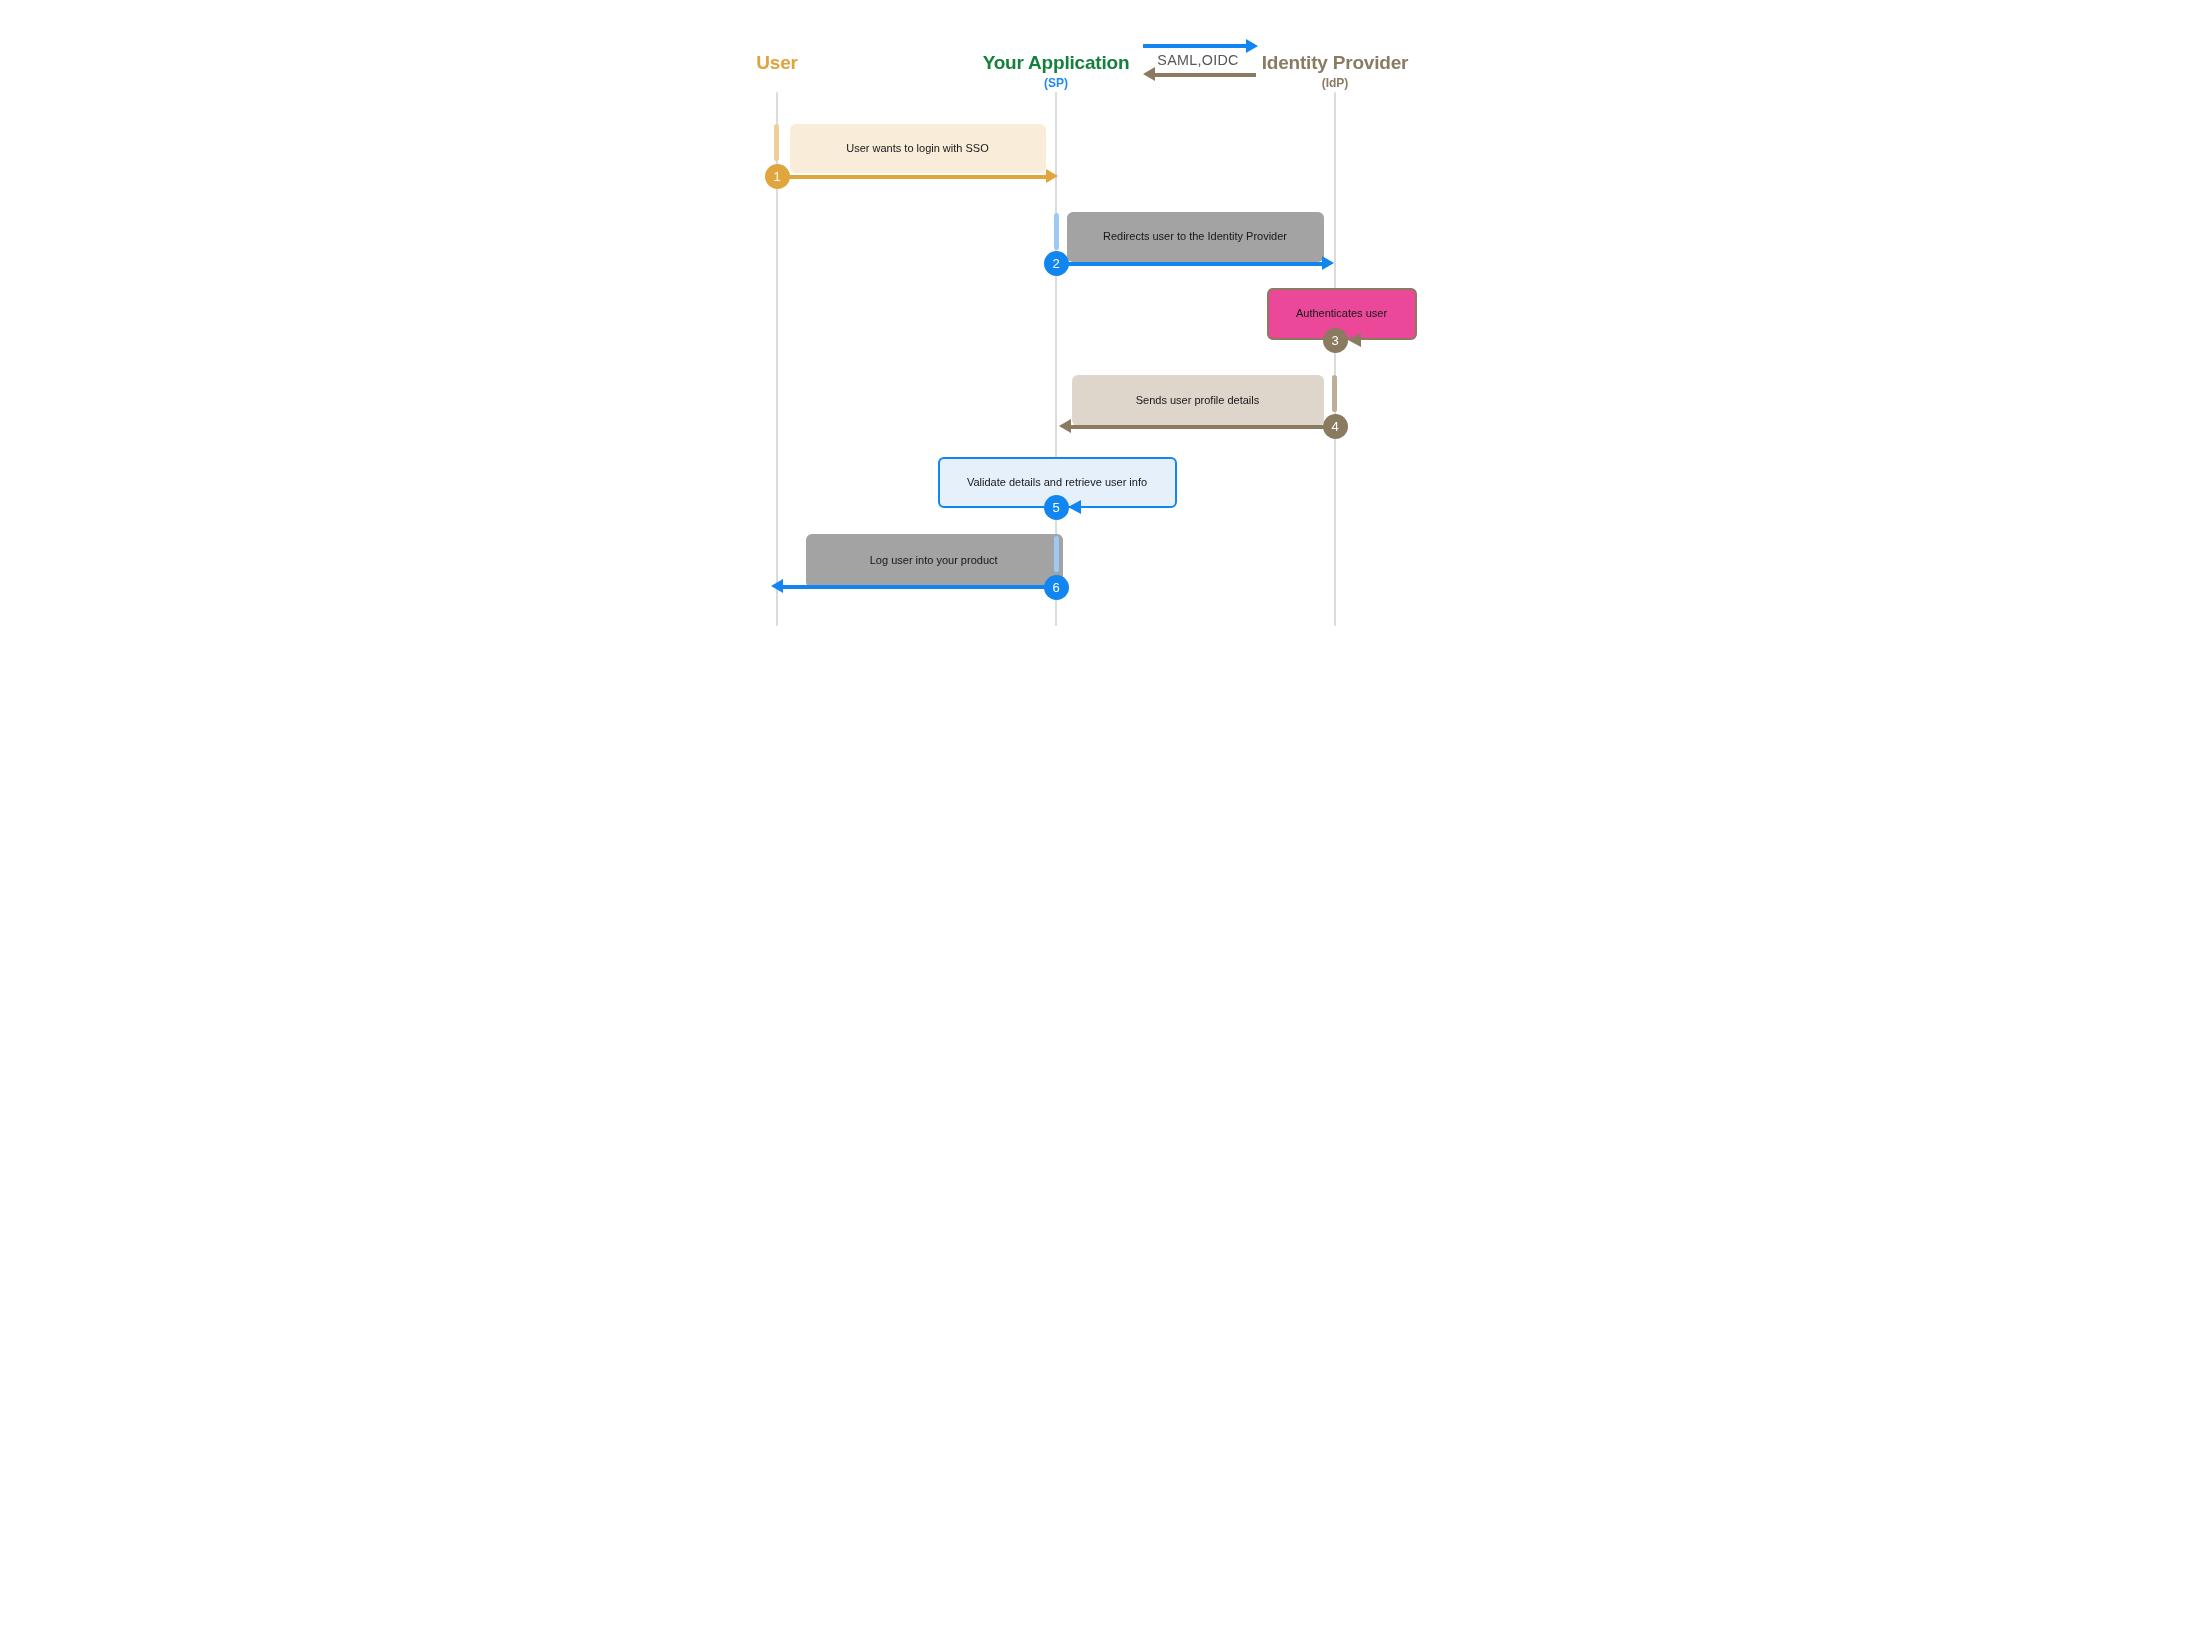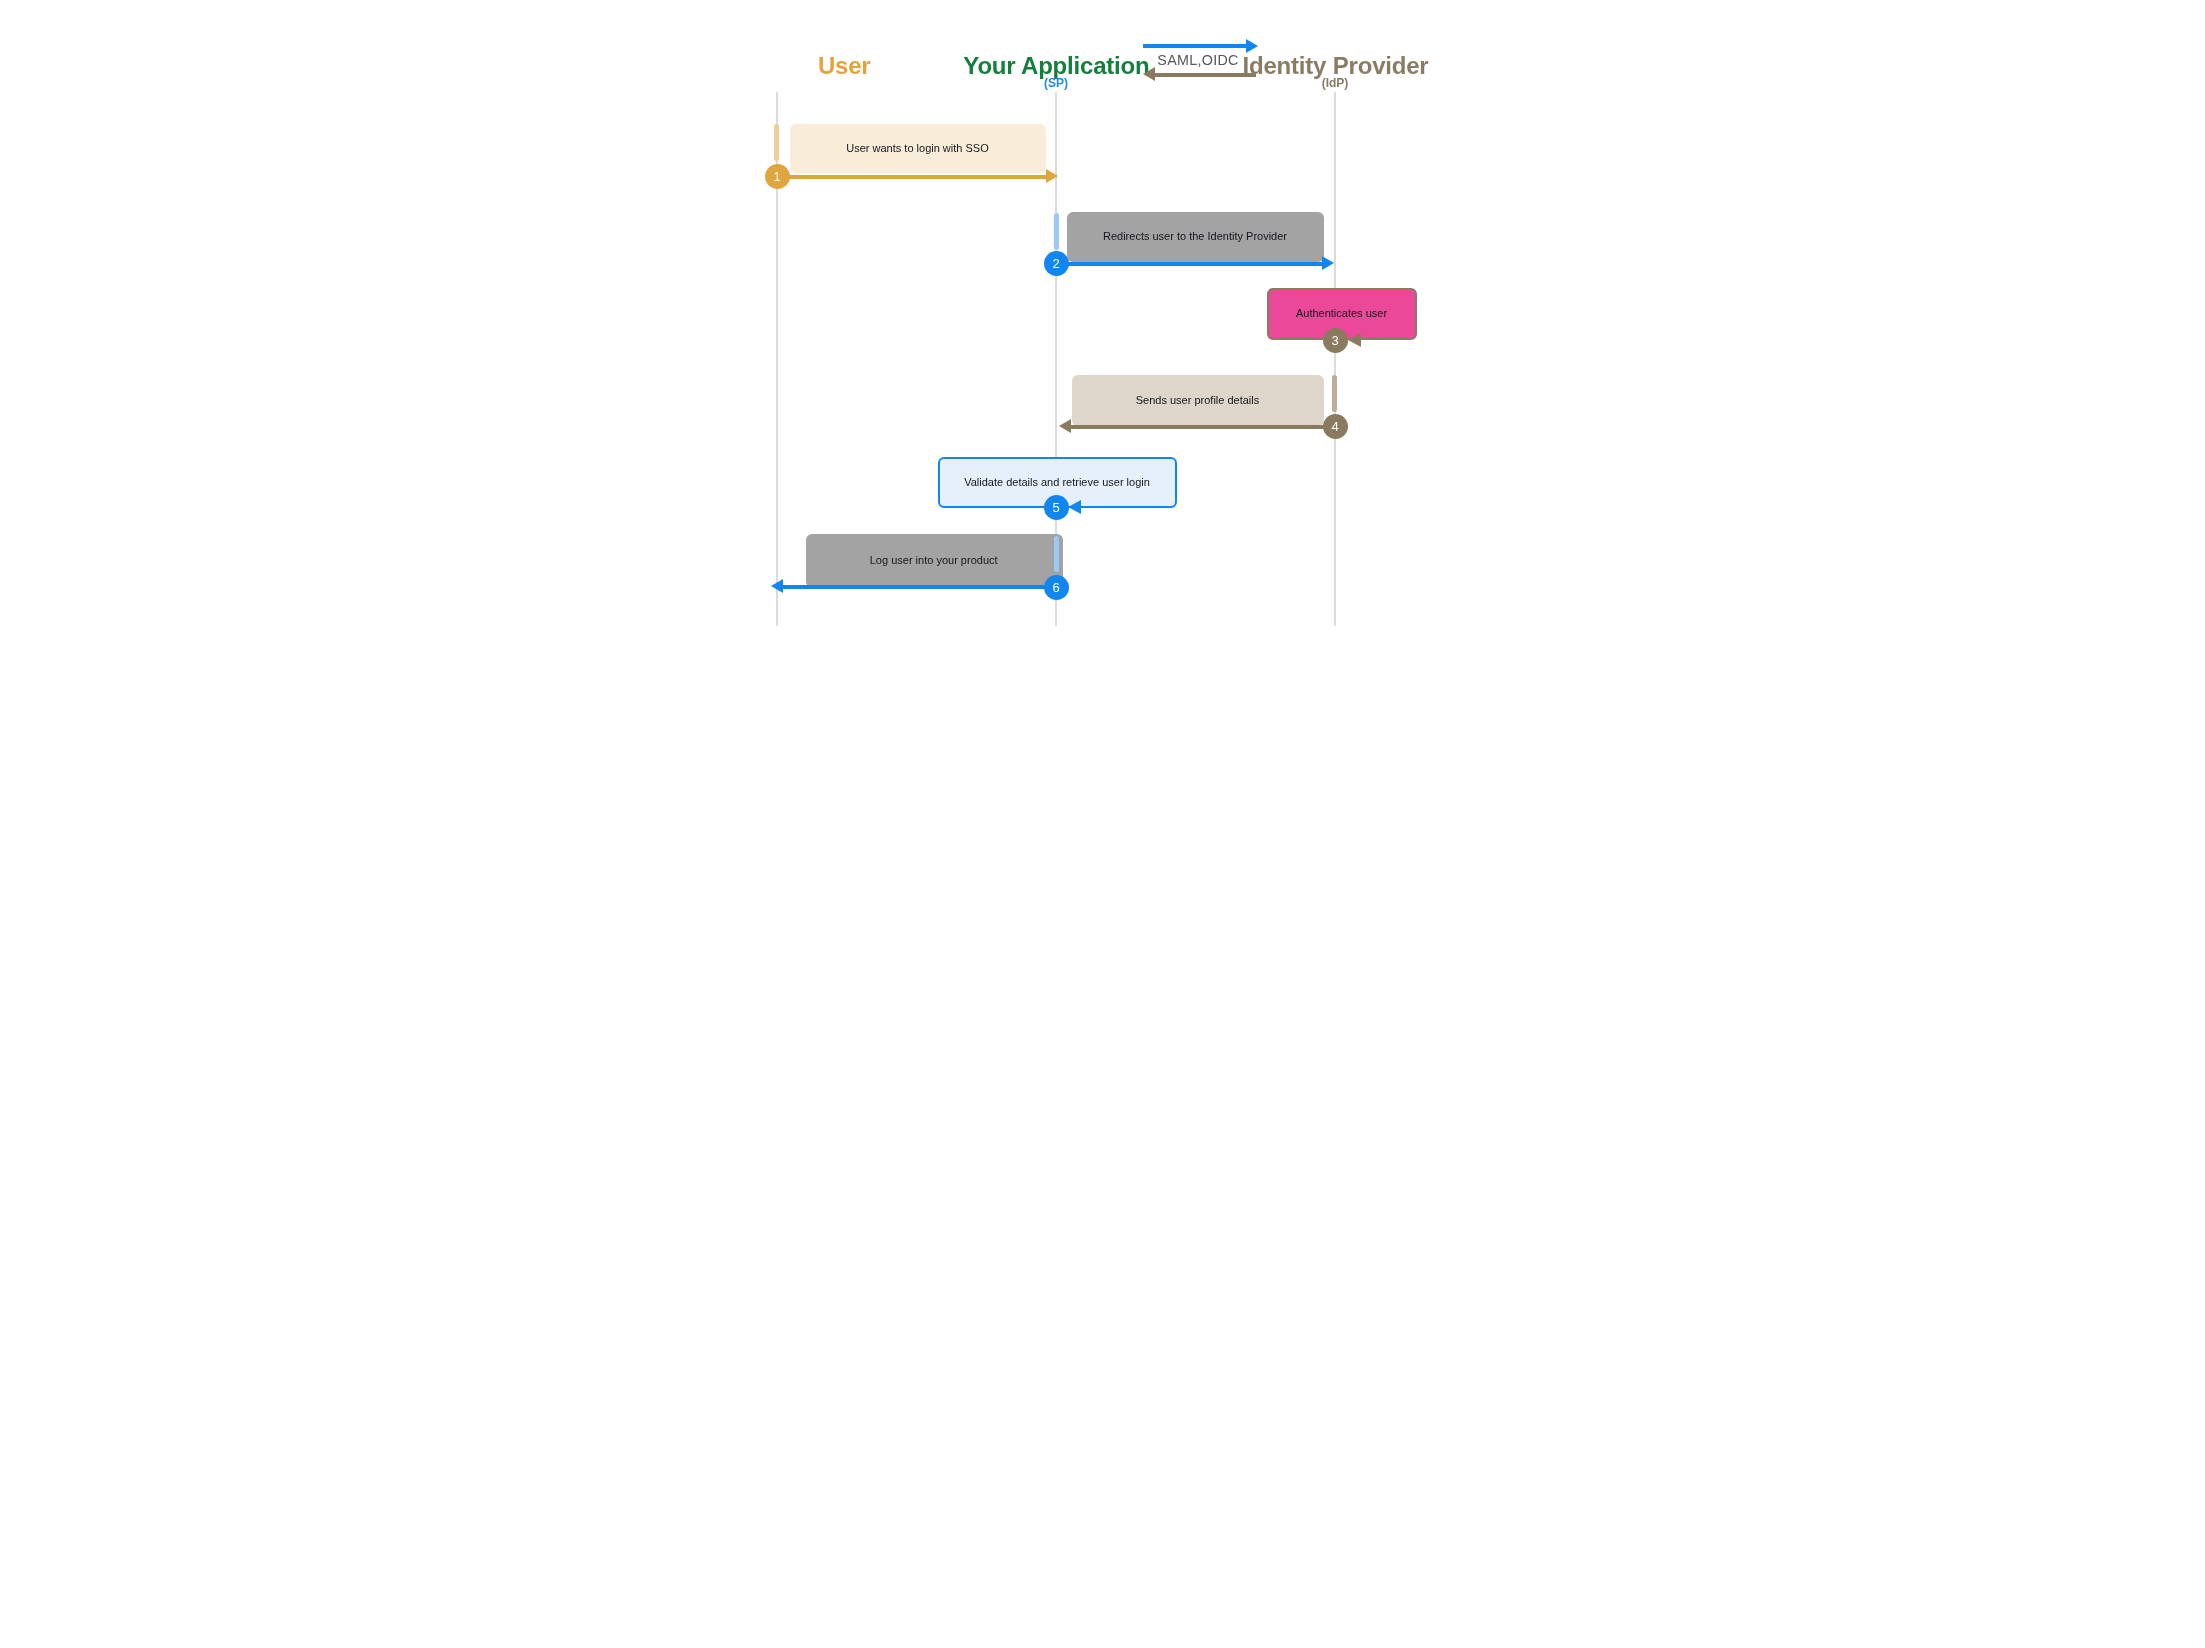--- a/index.html
+++ b/index.html
@@ -2,21 +2,21 @@
 <html style="font-size:10px"><head>
 <meta charset="utf-8">
 <style>
   html,body{margin:0;padding:0;background:#ffffff;font-family:"Liberation Sans",sans-serif;}
   #canvas{position:relative;width:898px;height:672px;margin:0 auto;background:#ffffff;overflow:hidden;}
 
   
   .lifeline{position:absolute;width:2.5px;background:#dbdbdb;border-radius:1.2px;}
 
   
-  .actor-label{position:absolute;font-size:24px;font-weight:700;text-align:right;letter-spacing:-0.2px;}
+  .actor-label{position:absolute;font-size:19px;font-weight:700;text-align:center;letter-spacing:-0.2px;}
   .actor-sub{position:absolute;font-size:12px;font-weight:700;text-align:center;}
 
   
   .proto-text{position:absolute;font-size:14.3px;font-weight:500;color:#54565a;text-align:center;letter-spacing:0.3px;}
   .hline{position:absolute;height:3.7px;border-radius:0.6px;}
   .tri-right{position:absolute;width:0;height:0;border-top:7.5px solid transparent;border-bottom:7.5px solid transparent;}
   .tri-left{position:absolute;width:0;height:0;border-top:7.5px solid transparent;border-bottom:7.5px solid transparent;}
 
   
   .msg-box{position:absolute;border-radius:6px;display:flex;align-items:center;justify-content:center;
@@ -99,21 +99,21 @@
   <div class="msg-box box-taupe" style="left:418px;top:375px;width:252px;height:51px;">
     <span>Sends user profile details</span>
   </div>
   <div class="hline" style="left:417px;top:425px;width:264px;background:#8a7a5f;"></div>
   <div class="tri-left" style="left:405px;top:419px;border-right:12.5px solid #8a7a5f;"></div>
   <div class="badge badge-taupe" style="left:669px;top:414px;">
     <span>4</span>
   </div>
 
   <div class="msg-box box-blue-border z5" style="left:284px;top:457px;width:239px;height:51px;">
-    <span>Validate details and retrieve user login</span>
+    <span>Validate details and retrieve user info</span>
   </div>
   <div class="tri-left" style="left:414px;top:500px;border-right:13px solid #1186f0;z-index:7;"></div>
   <div class="badge badge-blue" style="left:390px;top:495px;">
     <span>5</span>
   </div>
 
   <div class="pill pill-blue" style="left:400px;top:536px;height:36px;"></div>
   <div class="msg-box box-blue" style="left:152px;top:534px;width:257px;height:54px;padding-left:8px;">
     <span>Log user into your product</span>
   </div>

